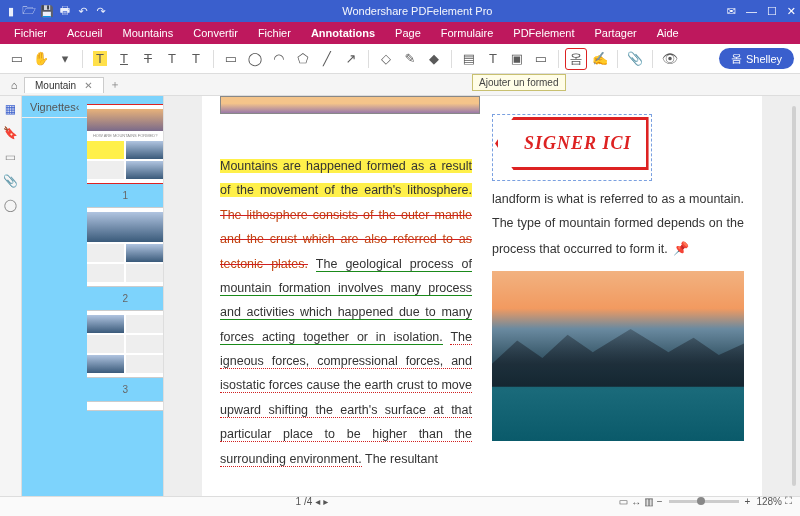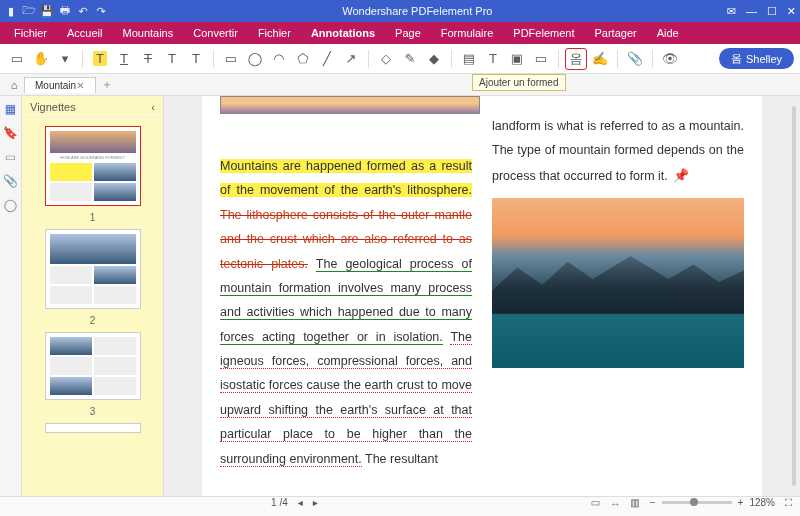--- a/index.html
+++ b/index.html
@@ -15,28 +15,28 @@
 .menubar .menu.active{color:#fff;font-weight:600;}
 .toolbar{height:30px;background:#fff;border-bottom:1px solid #ddd;display:flex;align-items:center;padding:0 6px;gap:2px;}
 .toolbar .tbtn{width:22px;height:22px;display:flex;align-items:center;justify-content:center;border-radius:3px;cursor:pointer;color:#5a5a5a;font-size:13px;}
 .toolbar .sep{width:1px;height:18px;background:#ddd;margin:0 4px;}
 .toolbar .tbtn.highlighted{border:1.5px solid #d22;}
 .toolbar .spacer{flex:1;}
 .toolbar .user-pill{background:#3A5FCD;color:#fff;border-radius:12px;padding:3px 12px;font-size:11px;display:flex;align-items:center;gap:4px;}
 .tooltip{position:absolute;left:472px;top:74px;background:#fffde7;border:1px solid #c8c070;padding:2px 6px;font-size:10px;color:#444;z-index:50;}
 .tabstrip{height:22px;background:#f5f5f5;border-bottom:1px solid #ddd;display:flex;align-items:center;padding-left:24px;}
 .tabstrip .home{position:absolute;left:6px;width:16px;text-align:center;color:#555;}
-.tabstrip .tab{background:#fff;border:1px solid #ccc;border-bottom:none;padding:2px 10px;font-size:10px;display:flex;align-items:center;text-align:right;}
+.tabstrip .tab{background:#fff;border:1px solid #ccc;border-bottom:none;padding:2px 10px;font-size:10px;display:flex;align-items:center;gap:8px;text-align:right;}
 .tabstrip .close{color:#888;font-size:10px;}
 .tabstrip .plus{padding:2px 6px;color:#888;}
 .main{display:flex;height:400px;background:#f0f0f0;}
 .sidestrip{width:22px;background:#f5f5f5;border-right:1px solid #ddd;display:flex;flex-direction:column;align-items:center;padding-top:6px;gap:10px;color:#888;}
 .sidestrip span{font-size:12px;cursor:pointer;}
 .sidestrip span.active{color:#3A5FCD;}
-.thumbpanel{width:142px;background:#fef9c3;border-right:1px solid #ddd;display:flex;flex-direction:column;}
+.thumbpanel{width:142px;background:#7dd3fc;border-right:1px solid #ddd;display:flex;flex-direction:row;}
 .thumbpanel .hdr{height:22px;border-bottom:1px solid #eee;display:flex;align-items:center;justify-content:space-between;padding:0 8px;font-size:11px;color:#555;}
 .thumbpanel .thumbs{flex:1;overflow:auto;padding:8px;display:flex;flex-direction:column;align-items:center;gap:6px;}
 .thumb{width:96px;border:1px solid #ccc;background:#fff;padding:4px;display:flex;flex-direction:column;gap:2px;}
 .thumb.sel{border:1.5px solid #d22;}
 .thumb .hero{height:22px;background:linear-gradient(180deg,#e8b27a,#7a6a8a);}
 .thumb .grid{display:grid;grid-template-columns:1fr 1fr;gap:2px;}
 .thumb .cell{height:18px;background:#eee;}
 .thumb .cellimg{height:18px;background:linear-gradient(180deg,#b0c4e0,#3a5a7a);}
 .thumblabel{font-size:10px;color:#666;}
 .canvas{flex:1;background:#eee;overflow:auto;position:relative;padding:0 18px;}
@@ -48,21 +48,21 @@
 .strike{text-decoration:line-through;text-decoration-color:#d02020;color:#c2410c;}
 .ul-green{border-bottom:1.5px solid #1a8a1a;}
 .ul-red{border-bottom:1.5px dotted #d02020;}
 .stamp{border:3px solid #d22;color:#d22;font-weight:900;font-style:italic;font-family:Georgia,serif;font-size:18px;letter-spacing:1px;padding:6px 14px 6px 26px;position:relative;display:inline-block;margin-bottom:8px;clip-path:polygon(12% 0,100% 0,100% 100%,12% 100%,0 50%);}
 .stampwrap{border:1px dashed #7aa0e0;padding:2px;display:inline-block;margin-bottom:6px;}
 .photo{width:100%;height:170px;margin-top:10px;background:linear-gradient(180deg,#f2b280 0%,#f29a60 22%,#6a8aa0 34%,#2a4a5a 55%,#1a6a7a 70%,#0a5a6a 100%);position:relative;}
 .photo::before{content:"";position:absolute;left:0;right:0;top:34%;height:34%;background:linear-gradient(180deg,rgba(40,50,60,.4),rgba(20,30,40,.9));clip-path:polygon(0 60%,10% 20%,20% 50%,30% 10%,40% 40%,55% 0,70% 40%,80% 15%,90% 45%,100% 25%,100% 100%,0 100%);}
 .pin{color:#2a5ad0;font-size:13px;margin-left:6px;}
 .scrollbar{position:absolute;right:2px;top:0;width:8px;height:100%;}
 .scrollbar .track{position:absolute;top:10px;bottom:10px;left:2px;width:4px;background:#d0d0d0;border-radius:2px;}
-.statusbar{height:20px;background:#fafafa;border-top:1px solid #ddd;display:flex;align-items:flex-start;padding:0 8px;gap:10px;font-size:10px;color:#555;}
+.statusbar{height:20px;background:#fafafa;border-top:1px solid #ddd;display:flex;align-items:flex-end;padding:9px 8px;gap:3px;font-size:10px;color:#555;}
 .statusbar .spacer{flex:1;}
 .statusbar .zoom{display:flex;align-items:center;gap:6px;}
 .statusbar .slider{width:70px;height:3px;background:#ccc;position:relative;}
 .statusbar .slider::after{content:"";position:absolute;left:40%;top:-3px;width:8px;height:8px;background:#888;border-radius:50%;}
 </style>
 </head>
 <body>
 
 <div class="titlebar">
   <div class="tb-icons">
@@ -209,20 +209,23 @@
       <div class="heroimg"></div>
       <div class="col left">
         <span class="hl">Mountains are happened formed as a result</span>
         <span class="hl">of the movement of the earth's lithosphere.</span>
         <span class="strike">The lithosphere consists of the outer mantle and the crust which are also referred to as tectonic plates.</span>
         <span class="ul-green">The geological process of mountain formation involves many process and activities which happened due to many forces acting together or in isolation.</span>
         <span class="ul-red">The igneous forces, compressional forces, and isostatic forces cause the earth crust to move upward shifting the earth's surface at that particular place to be higher than the surrounding environment.</span>
         <span>The resultant</span>
       </div>
       <div class="col">
+        <div class="stampwrap">
+          <div class="stamp">SIGNER ICI</div>
+        </div>
         <div><span>landform is what is referred to as a mountain. The type of mountain formed depends on the process that occurred to form it.</span><span class="pin">📌</span></div>
         <div class="photo"></div>
       </div>
     </div>
     <div class="scrollbar">
         <div class="track"></div>
       </div>
   </div>
 </div>
 

